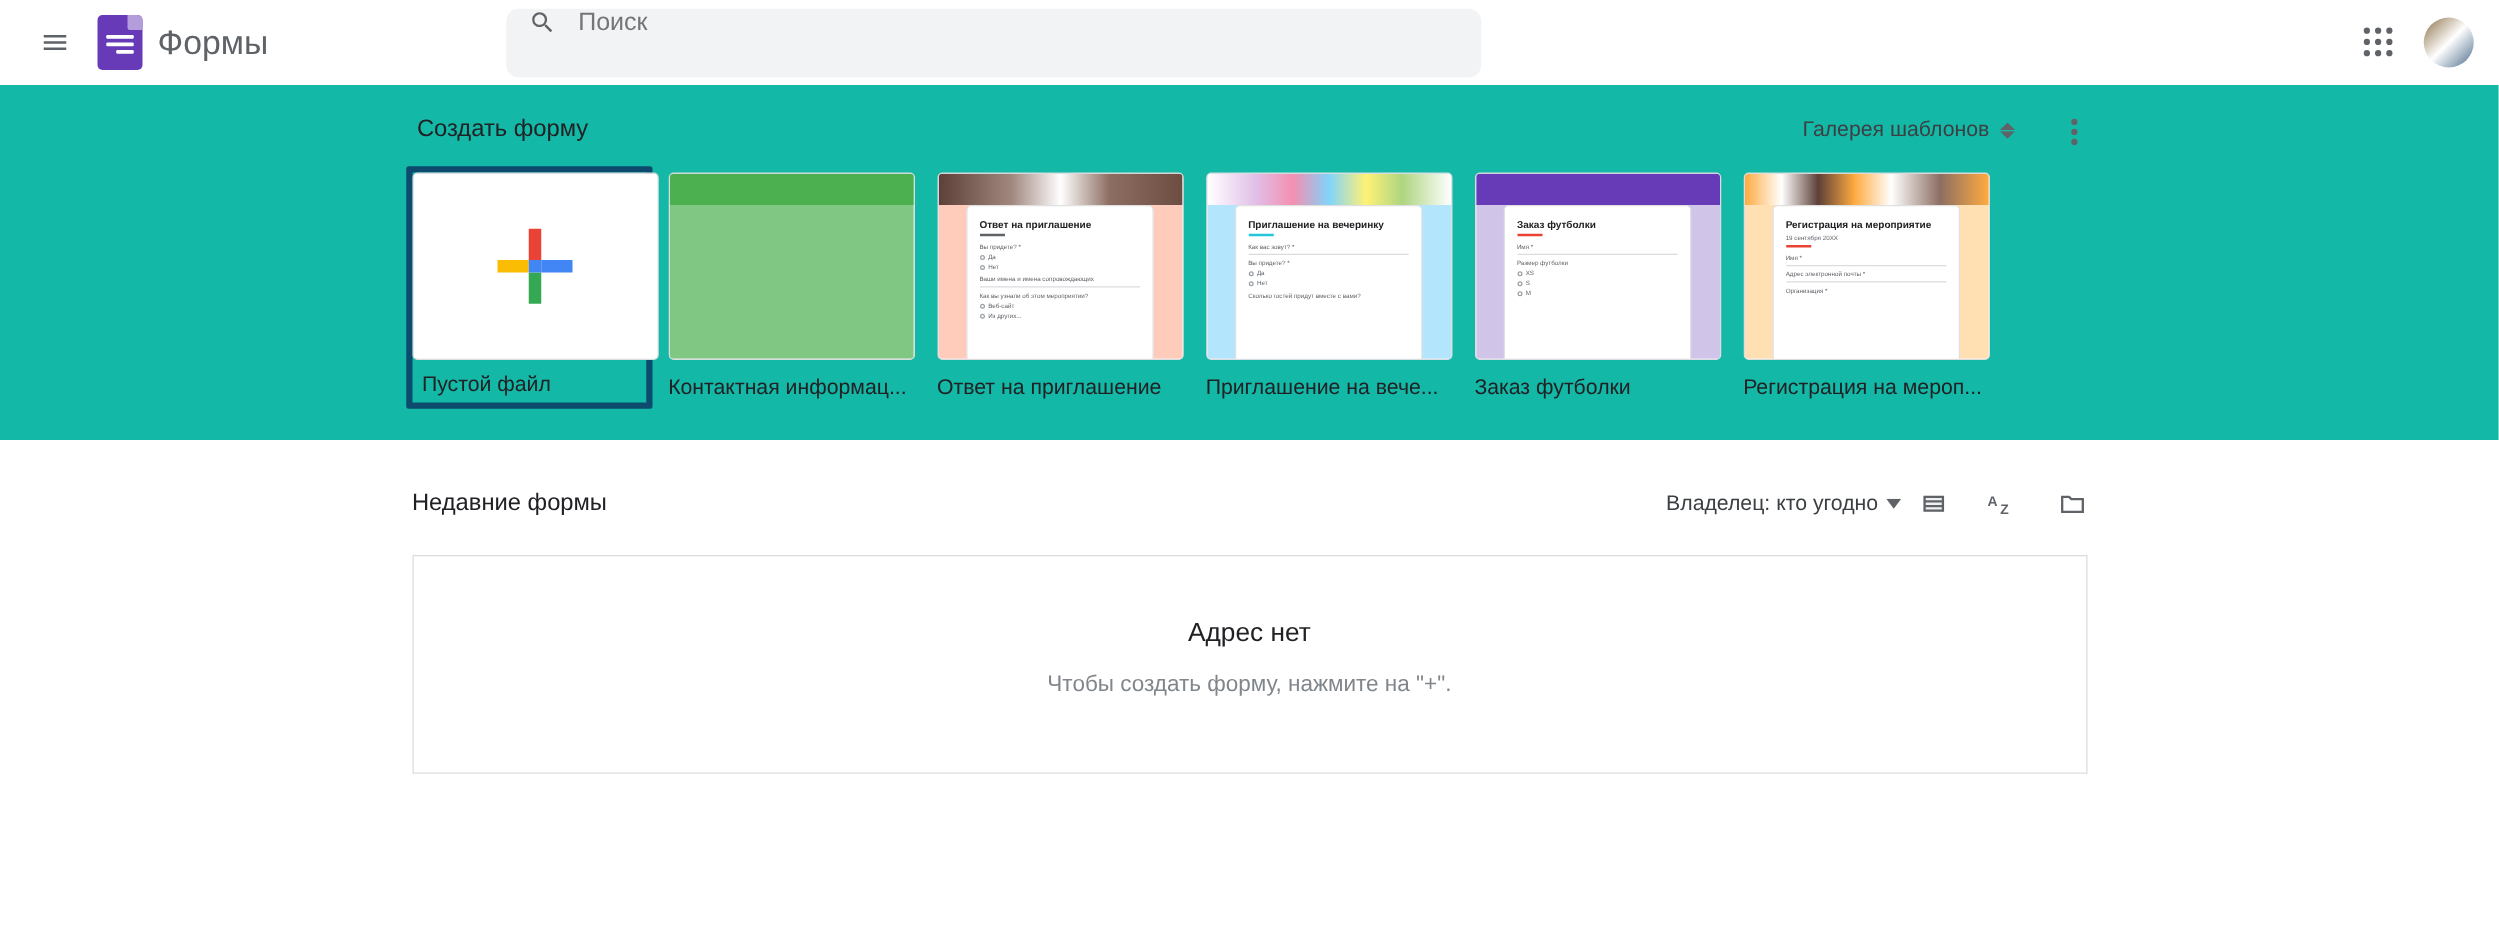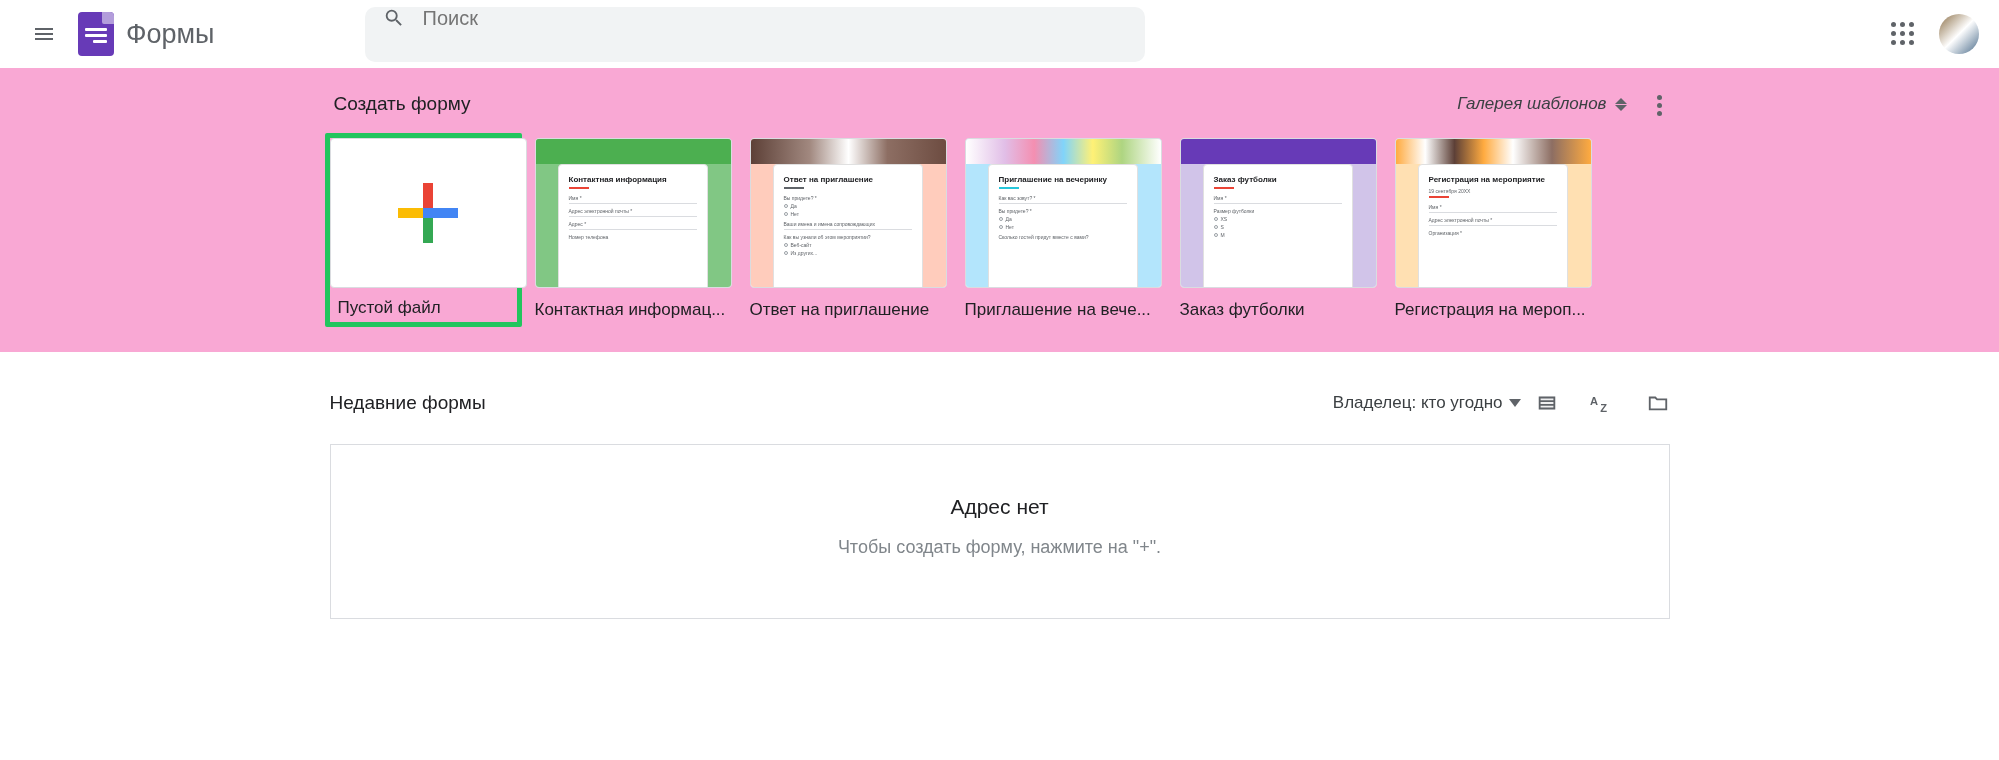--- a/index.html
+++ b/index.html
@@ -1,51 +1,51 @@
 <!DOCTYPE html>
 <html><head>
 <meta charset="utf-8">
 <style>
   * { box-sizing: border-box; margin: 0; padding: 0; }
   body { font-family: "Helvetica Neue", Arial, sans-serif; background: #fff; color: #202124; width: 1999px; }
   
   
   .header { display: flex; align-items: center; height: 68px; padding: 0 20px; gap: 10px; }
   .menu-icon { width: 48px; height: 48px; display: flex; align-items: center; justify-content: center; border-radius: 50%; cursor: pointer; }
-  .logo-wrap { display: flex; align-items: center; gap: 12px; }
+  .logo-wrap { display: flex; align-items: center; gap: 12px; margin-right: 40px; }
   .forms-logo { width: 36px; height: 44px; background: #673ab7; border-radius: 4px; position: relative; }
   .forms-logo::before { content: ""; position: absolute; top: 0; right: 0; width: 12px; height: 12px; background: #b39ddb; border-radius: 0 4px 0 2px; }
   .forms-logo .lines { position: absolute; left: 7px; top: 16px; width: 22px; }
   .forms-logo .line { height: 3px; background: #fff; margin-bottom: 3px; border-radius: 1px; }
   .forms-logo .line.short { width: 14px; margin-left: 8px; }
   .title { font-size: 27px; color: #5f6368; }
   .search-box { flex: 0 0 auto; width: 780px; height: 55px; background: #f1f3f4; border-radius: 10px; display: flex; align-items: flex-start; padding: 0 18px; gap: 18px; margin-left: 140px; }
   .search-box input { border: none; outline: none; background: transparent; font-size: 20px; color: #5f6368; flex: 1; }
   .header-right { display: flex; align-items: center; gap: 24px; margin-left: auto; }
   .apps-icon { width: 24px; height: 24px; display: grid; grid-template-columns: repeat(3, 5px); grid-template-rows: repeat(3, 5px); gap: 4px; cursor: pointer; }
   .apps-icon span { background: #5f6368; border-radius: 50%; }
   .avatar { width: 40px; height: 40px; border-radius: 50%; background: linear-gradient(135deg, #8b6f47 0%, #fff 50%, #4a6b8a 100%); cursor: pointer; }
   
   
-  .gallery { background: #f9a8d4; padding: 20px 0 30px; }
+  .gallery { background: #14b8a6; padding: 20px 0 30px; }
   .gallery-inner { max-width: 1380px; margin: 0 auto; padding: 0 20px; }
   .gallery-head { display: flex; align-items: center; justify-content: space-between; margin-bottom: 18px; padding: 0 4px; }
   .gallery-title { font-size: 19px; font-weight: 400; color: #202124; }
-  .gallery-actions { display: flex; align-items: flex-end; gap: 16px; font-style: italic; }
+  .gallery-actions { display: flex; align-items: flex-end; gap: 31px; }
   .gallery-btn { display: flex; align-items: center; gap: 8px; font-size: 17px; color: #3c4043; cursor: pointer; padding: 6px 10px; border-radius: 4px; }
   .unfold-icon { display: flex; flex-direction: column; gap: 1px; }
   .more-icon { display: flex; flex-direction: column; gap: 3px; cursor: pointer; padding: 4px; }
   .more-icon span { width: 5px; height: 5px; background: #5f6368; border-radius: 50%; }
   
   .templates { display: flex; gap: 18px; }
   .tpl { cursor: pointer; width: 197px; }
   .tpl-thumb { width: 197px; height: 150px; background: #fff; border: 1px solid #dadce0; border-radius: 4px; overflow: hidden; position: relative; }
   .tpl-label { font-size: 17px; font-weight: 400; color: #202124; margin-top: 12px; white-space: nowrap; overflow: hidden; text-overflow: ellipsis; }
   
-  .highlighted { border: 5px solid #22c55e; border-radius: 2px; padding: 0; margin: -5px; }
+  .highlighted { border: 5px solid #0c4a6e; border-radius: 2px; padding: 0; margin: -5px; }
   .highlighted .tpl-label { margin: 10px 8px 4px; }
   
   .blank-plus { width: 60px; height: 60px; position: absolute; top: 50%; left: 50%; transform: translate(-50%, -50%); }
   .blank-plus .h, .blank-plus .v { position: absolute; }
   .blank-plus .v.top { left: 25px; top: 0; width: 10px; height: 25px; background: #ea4335; }
   .blank-plus .v.bot { left: 25px; top: 35px; width: 10px; height: 25px; background: #34a853; }
   .blank-plus .h.left { top: 25px; left: 0; width: 25px; height: 10px; background: #fbbc04; }
   .blank-plus .h.right { top: 25px; left: 35px; width: 25px; height: 10px; background: #4285f4; }
   .blank-plus .center { position: absolute; left: 25px; top: 25px; width: 10px; height: 10px; background: #4285f4; }
   
@@ -156,31 +156,20 @@
               <div class="center"></div>
         </div>
           </div>
         <div class="tpl-label">Пустой файл</div>
       </div>
 
       <div class="tpl">
         <div class="tpl-thumb">
             <div class="thumb-full" style="background:#81c784;">
           <div class="bg-header bg-green"></div>
-          <div class="mock-form">
-                <div class="ft">Контактная информация</div>
-                <div class="accent" style="background:#ea4335;"></div>
-            <div class="lbl">Имя *</div>
-                <div class="ln"></div>
-            <div class="lbl">Адрес электронной почты *</div>
-                <div class="ln"></div>
-            <div class="lbl">Адрес *</div>
-                <div class="ln"></div>
-            <div class="lbl">Номер телефона</div>
-          </div>
         </div>
           </div>
         <div class="tpl-label">Контактная информац...</div>
       </div>
 
       <div class="tpl">
         <div class="tpl-thumb">
             <div class="thumb-full" style="background:#ffccbc;">
           <div class="bg-header bg-pink"></div>
           <div class="mock-form">

